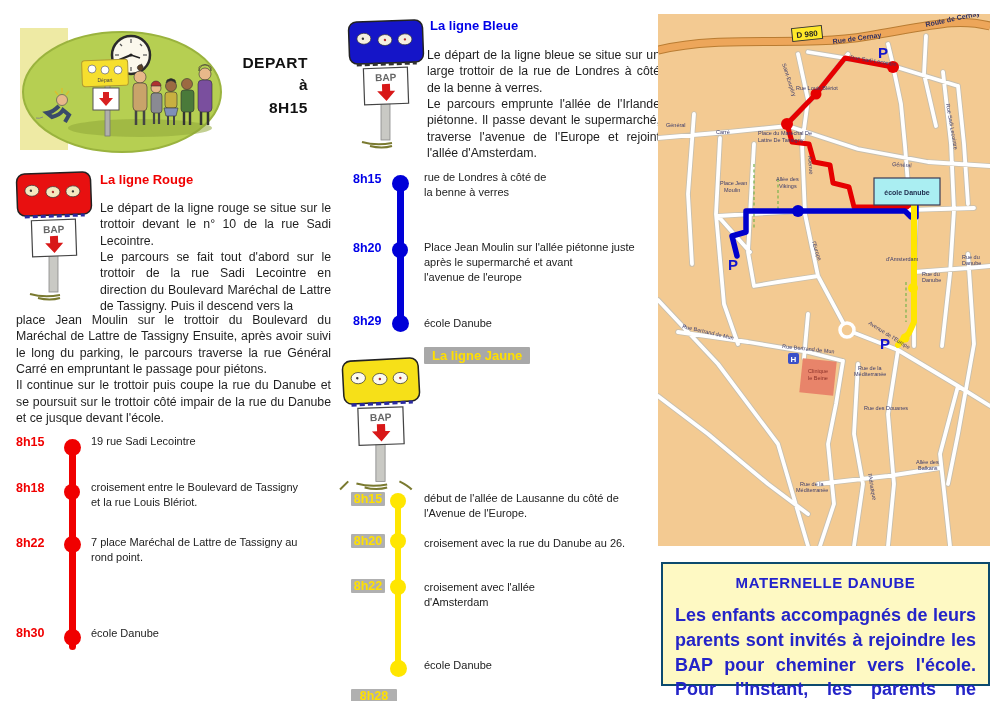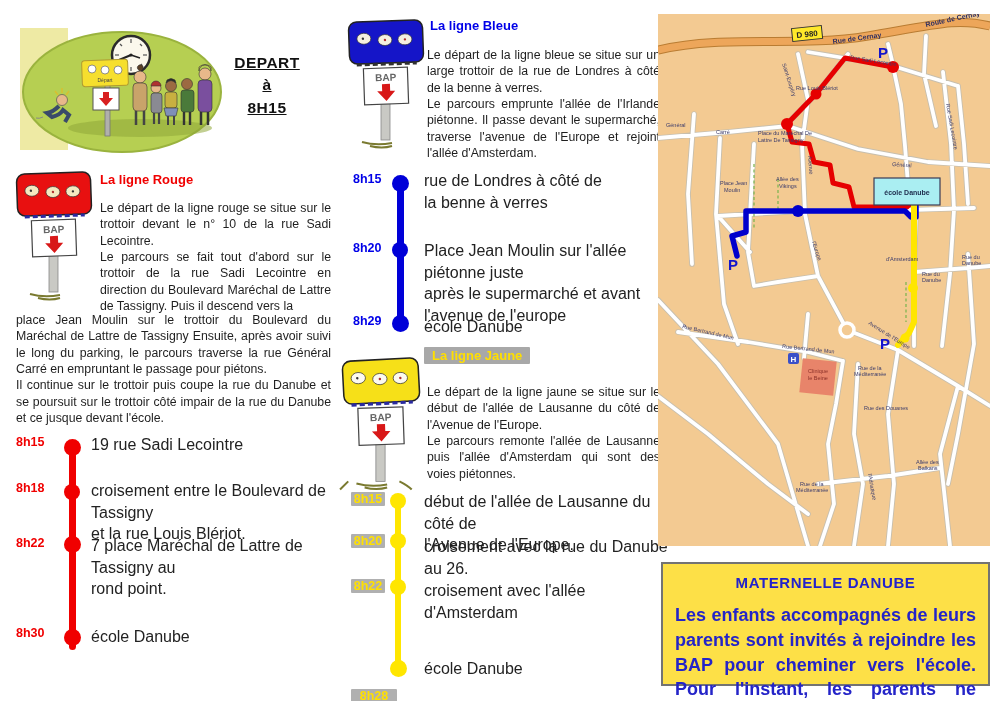--- a/index.html
+++ b/index.html
@@ -4,24 +4,24 @@
 <style>
   html,body{margin:0;padding:0;background:#fff;}
   #page{position:relative;width:992px;height:701px;background:#fff;overflow:hidden;
         font-family:"Liberation Sans",sans-serif;color:#1a1a1a;}
   .abs{position:absolute;}
   .para{font-size:12.3px;line-height:1.33;text-align:justify;white-space:pre-line;color:#1f1f1f;}
   .sec-title{font-size:13px;font-weight:bold;}
   .tl-line{position:absolute;border-radius:4px;}
   .dot{position:absolute;border-radius:50%;}
   .tl-time{position:absolute;font-size:12.5px;font-weight:bold;}
-  .tl-label{position:absolute;font-size:16px;line-height:1.35;white-space:pre-line;color:#222;width:245px;}
+  .tl-label{position:absolute;font-size:11px;line-height:1.35;white-space:pre-line;color:#222;width:245px;}
   .chip{background:#b0b0b0;color:#ffe000;text-align:center;border-radius:1px;}
-  .depart{font-size:15.5px;font-weight:bold;color:#111;text-align:center;line-height:1.45;white-space:pre-line;letter-spacing:.5px;text-decoration:underline;}
-  .mat-box{border:2px solid #737373;background:#fde047;}
+  .depart{font-size:15.5px;font-weight:bold;color:#111;text-align:right;line-height:1.45;white-space:pre-line;letter-spacing:.5px;}
+  .mat-box{border:2px solid #0c4a6e;background:#fef9c3;}
   .mat-title{font-size:15px;font-weight:bold;color:#2222cc;text-align:center;letter-spacing:.6px;}
   .mat-body{font-size:18px;font-weight:bold;color:#2424c8;text-align:justify;line-height:1.38;}
   .ml{font-size:5.5px;fill:#3b3b6b;}
   .ml2{font-size:7px;fill:#2e2e60;font-weight:bold;}
   svg text{font-family:"Liberation Sans",sans-serif;}
 </style>
 </head>
 <body>
 
 <div id="page">
@@ -202,22 +202,20 @@
       <path d="M12,50 h60" stroke="#2a2aa0" stroke-width="3" stroke-dasharray="5,3"></path>
     </g>
     <g transform="rotate(-2 42 72)">
       <rect x="20" y="54" width="44" height="36" fill="#fff" stroke="#444" stroke-width="1.2"></rect>
       <text x="42" y="67" font-size="10" font-weight="bold" fill="#666" text-anchor="middle">BAP</text>
       <path d="M38,70 h8 v7 h5 l-9,10 -9,-10 h5 z" fill="#d81818"></path>
     </g>
   </svg>
 
   <div class="abs sec-title chip" style="left:424px;top:347px;padding:1px 8px;color:#ffdf00;background:#a8a8a8">La ligne Jaune</div>
-  <div class="abs para" style="left:427px;top:384px;width:233px">Le départ de la ligne jaune se situe sur le début de l'allée de Lausanne du côté de l'Avenue de l'Europe.
-Le parcours remonte l'allée de Lausanne puis l'allée d'Amsterdam qui sont des voies piétonnes.</div>
 
   <div>
     <div class="tl-line" style="left:395px;top:501px;width:6px;height:170px;background:#ffe600"></div>
     <div class="dot" style="left:390px;top:493px;width:16px;height:16px;background:#ffe600"></div>
     <div class="dot" style="left:390px;top:533px;width:16px;height:16px;background:#ffe600"></div>
     <div class="dot" style="left:390px;top:579px;width:16px;height:16px;background:#ffe600"></div>
     <div class="dot" style="left:390px;top:660px;width:17px;height:17px;background:#ffe600"></div>
     <div class="tl-time chip" style="left:351px;top:492px;width:30px;padding:0 2px">8h15</div>
     <div class="tl-time chip" style="left:351px;top:534px;width:30px;padding:0 2px">8h20</div>
     <div class="tl-time chip" style="left:351px;top:579px;width:30px;padding:0 2px">8h22</div>

